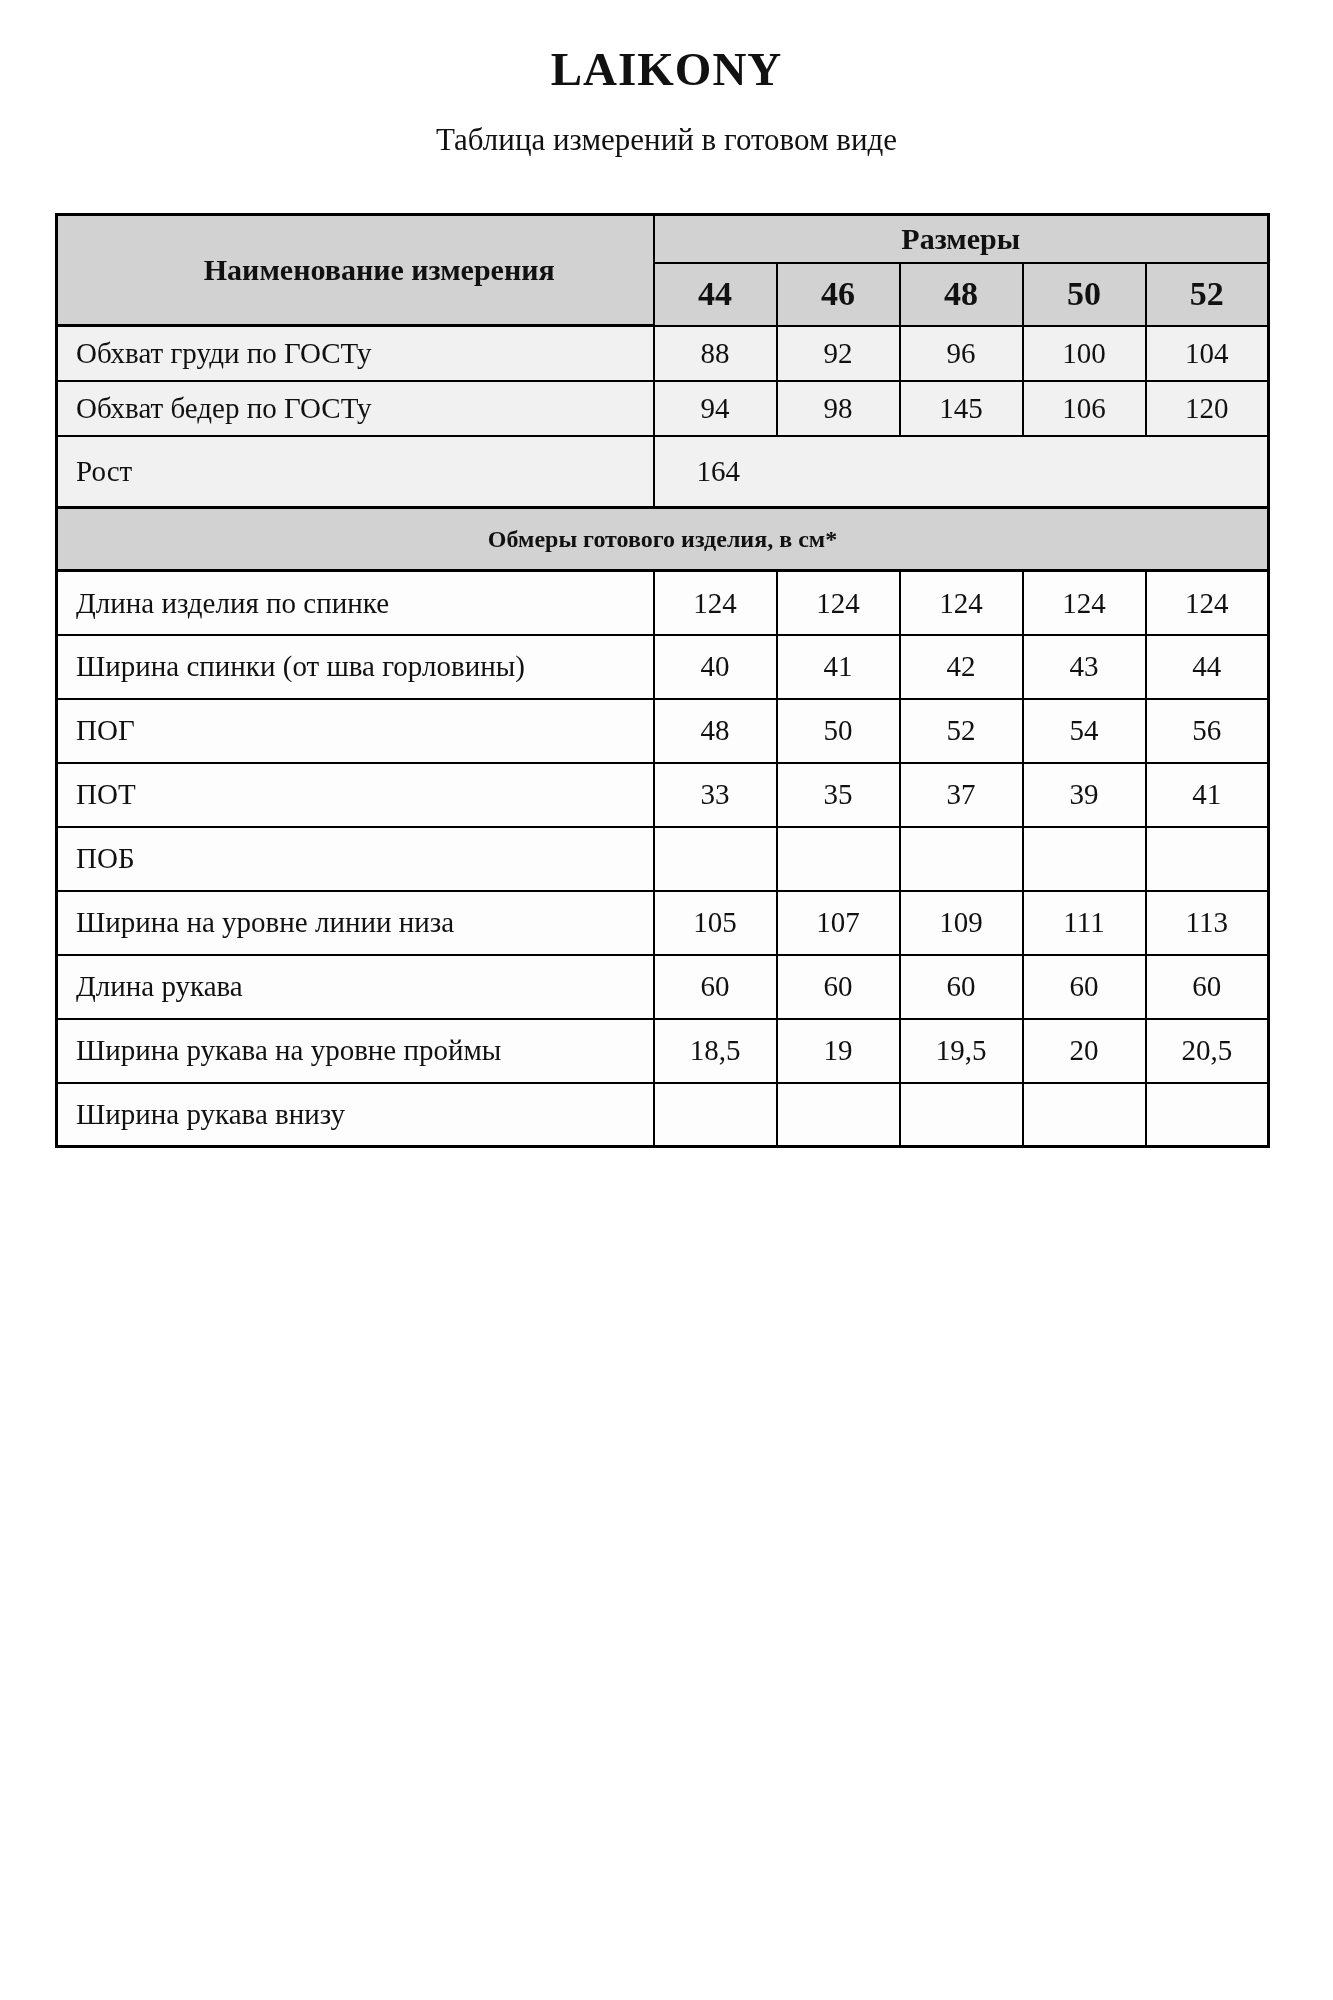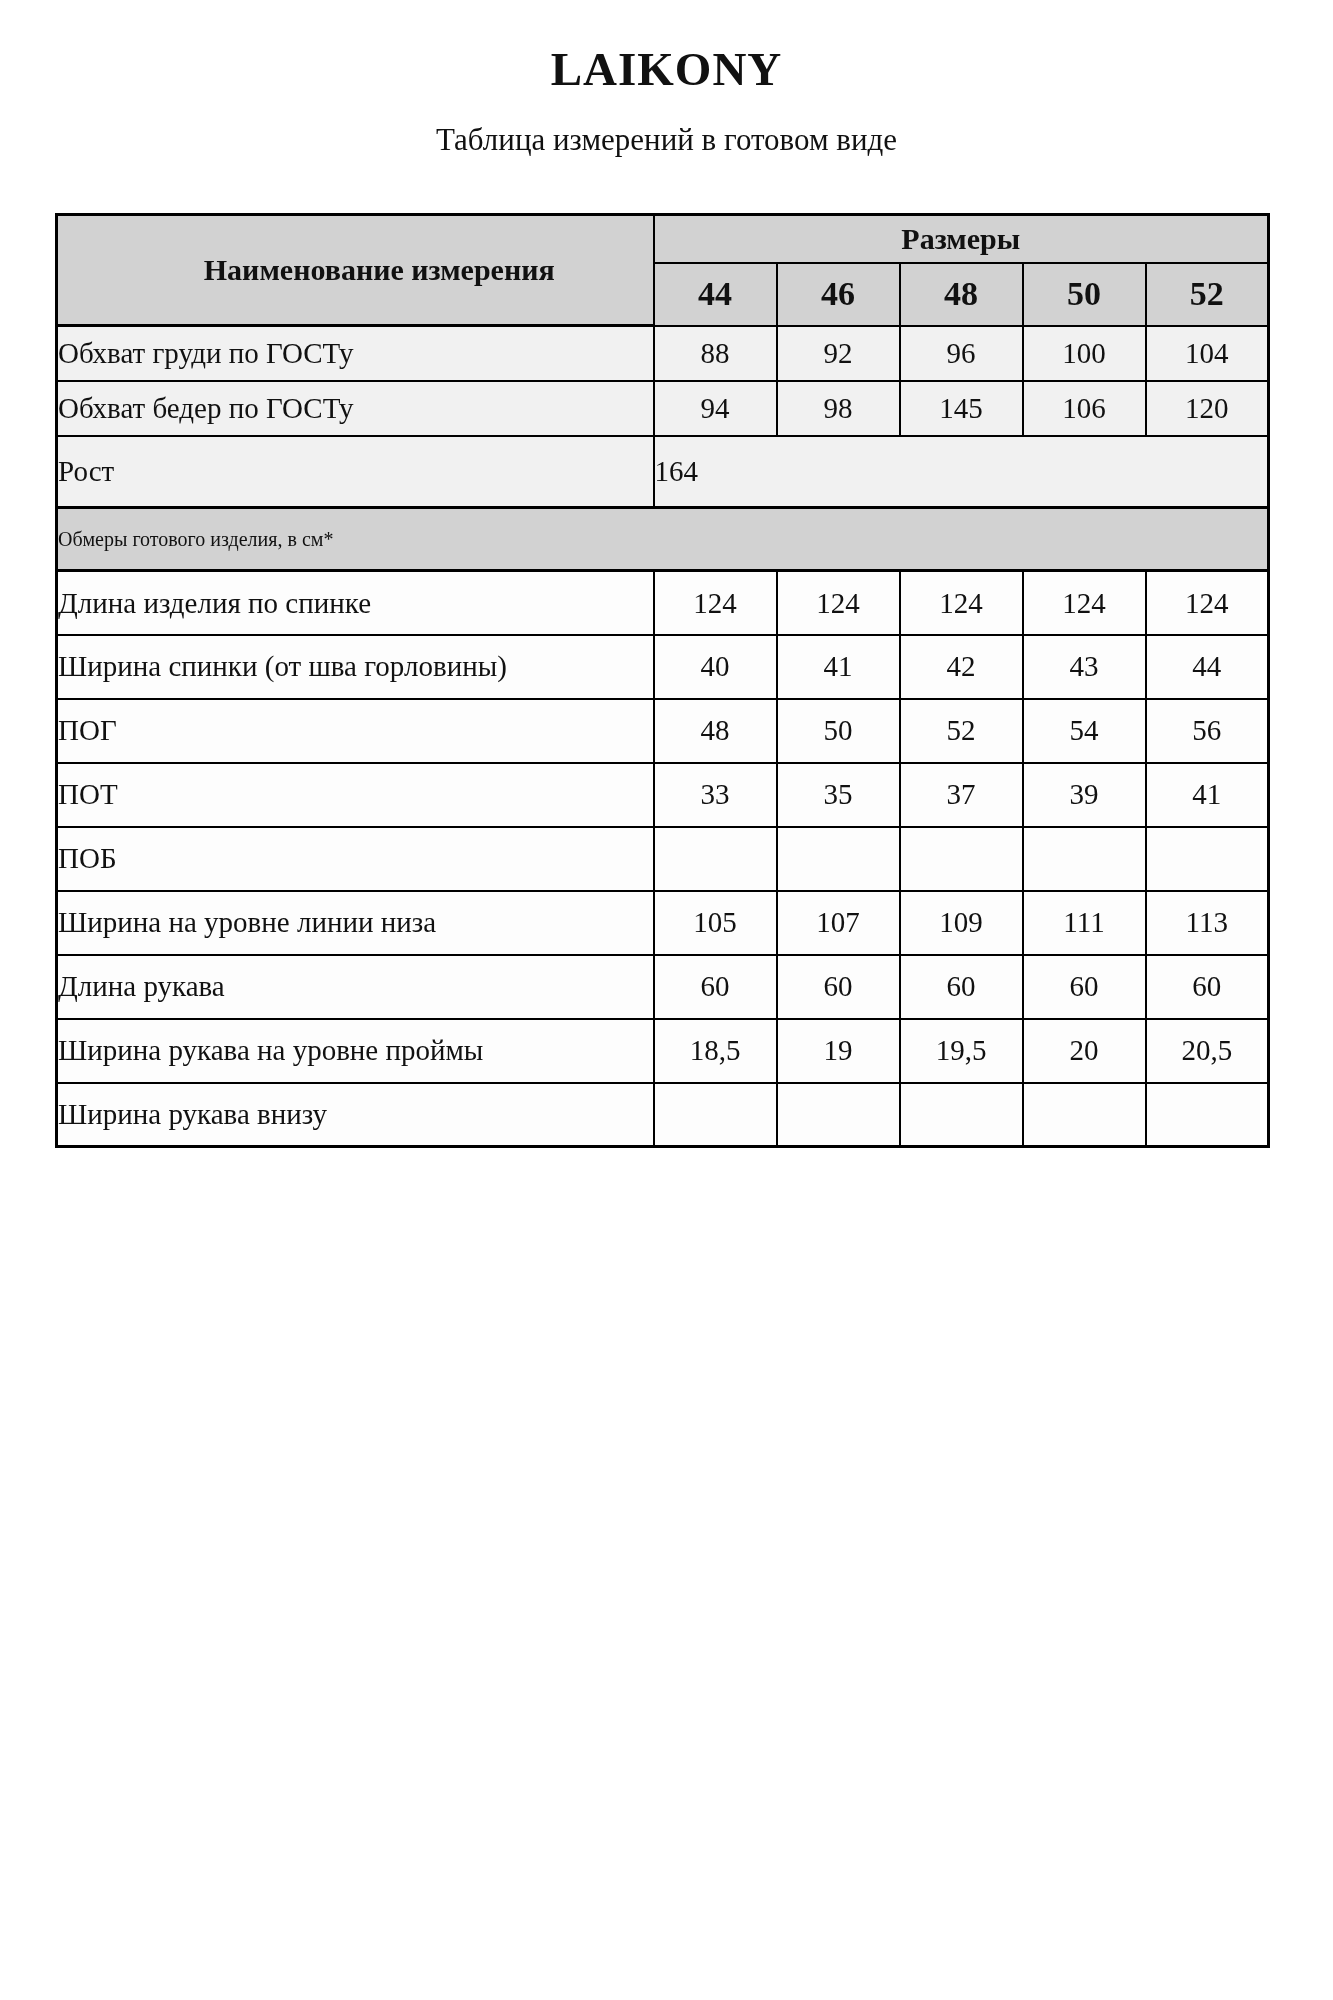--- a/index.html
+++ b/index.html
@@ -66,37 +66,37 @@
   .size-th{
     background:var(--header-bg);
     font-weight:bold; font-size:34px;
     text-align:center; vertical-align:middle;
     border-bottom:3px solid var(--border-color);
   }
   th.name-hdr{ border-bottom:3px solid var(--border-color);padding-left:48px; }
 
   td.label-cell{
     text-align:left; vertical-align:middle;
-    font-size:29px;
+    padding-left:18px; font-size:29px;
     background:transparent;
   }
   td.value-cell{
     text-align:center; vertical-align:middle;
     font-size:29px;
   }
   td.rost-value{
     text-align:left; vertical-align:middle;
-    font-size:29px;
+    padding-left:42px; font-size:29px;
   }
   tr.light-row td, tr.rost-row td{ background:var(--light-row-bg); }
   tr.measure-row td{ background:var(--white-row-bg); }
   td.section-cell{
     background:var(--header-bg);
-    font-weight:normal; font-size:20px;
-    text-align:left; vertical-align:middle;
+    font-weight:bold; font-size:24px;
+    text-align:center; vertical-align:middle;
     border-top:3px solid var(--border-color);
     border-bottom:3px solid var(--border-color);
   }
 
   .footnote{
     margin-top:74px;
     margin-left:70px;
     font-size:31px;
   }
 </style>

